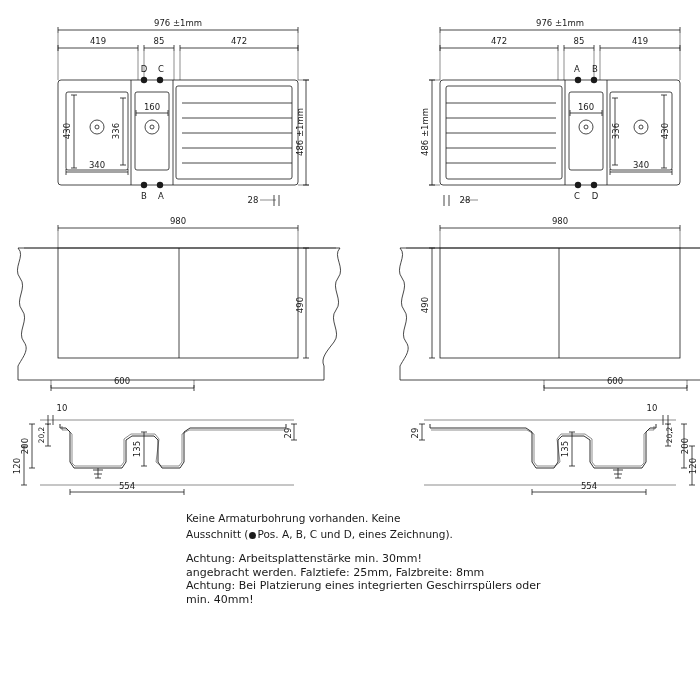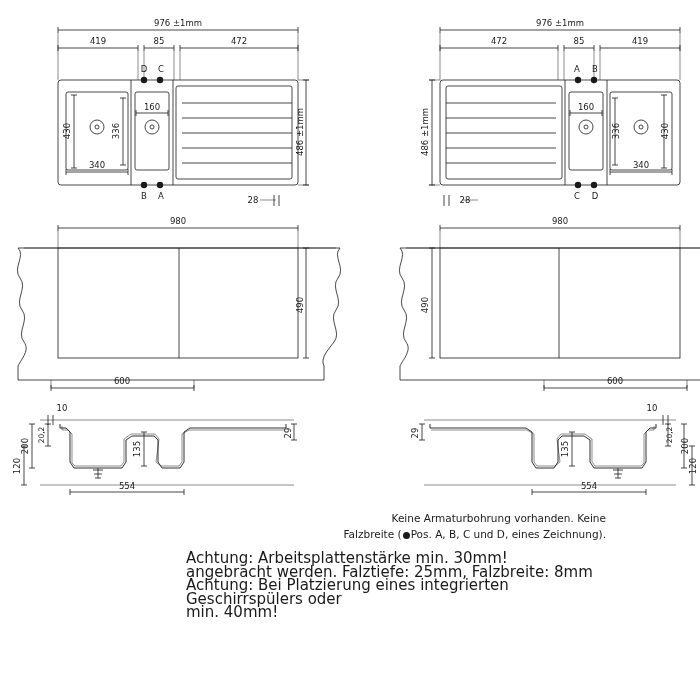--- a/index.html
+++ b/index.html
@@ -17,22 +17,22 @@
   .dim{font-size:8.5px;}
   .dim-sm{font-size:7.5px;}
   .lbl{font-size:8.5px;}
   .notes{
     position:absolute;
     left:186px;top:510px;width:420px;
     font-size:10.5px;
     line-height:16px;
     color:#1a1a1a;
   }
-  .notes .n1{text-align:right;}
-  .notes .n2{margin-top:10px;font-size:15px;line-height:13.5px;}
+  .notes .n1{text-align:left;}
+  .notes .n2{margin-top:10px;font-size:11px;line-height:13.5px;}
   .bullet{display:inline-block;width:7px;height:7px;border-radius:50%;background:#1a1a1a;vertical-align:-1px;margin:0 1px;}
 </style>
 </head>
 <body>
 
 <div class="stage">
 <svg width="700" height="700" viewBox="0 0 700 700">
   <g stroke="#1a1a1a" fill="none" stroke-width="0.8">
 
   <g>
@@ -375,21 +375,21 @@
     <text class="dim" x="564" y="449" text-anchor="middle" transform="rotate(-90 564 449)">135</text>
     <text class="dim" x="414" y="433" text-anchor="middle" transform="rotate(-90 414 433)">29</text>
     <text class="dim" x="585" y="489" text-anchor="middle">554</text>
   </g>
 </svg>
 </div>
 
 <div class="notes">
   <div class="n1">Keine Armaturbohrung vorhanden. Keine</div>
   <div class="n1">
-    <span>Falzbreite (</span><span class="bullet"></span><span>Pos. A, B, C und D, eines Zeichnung).</span>
+    <span>Ausschnitt (</span><span class="bullet"></span><span>Pos. A, B, C und D, eines Zeichnung).</span>
   </div>
   <div class="n2">
     <div>Achtung: Arbeitsplattenstärke min. 30mm!</div>
     <div>angebracht werden. Falztiefe: 25mm, Falzbreite: 8mm</div>
     <div>Achtung: Bei Platzierung eines integrierten Geschirrspülers oder</div>
     <div>min. 40mm!</div>
   </div>
 </div>
 
 </body></html>

